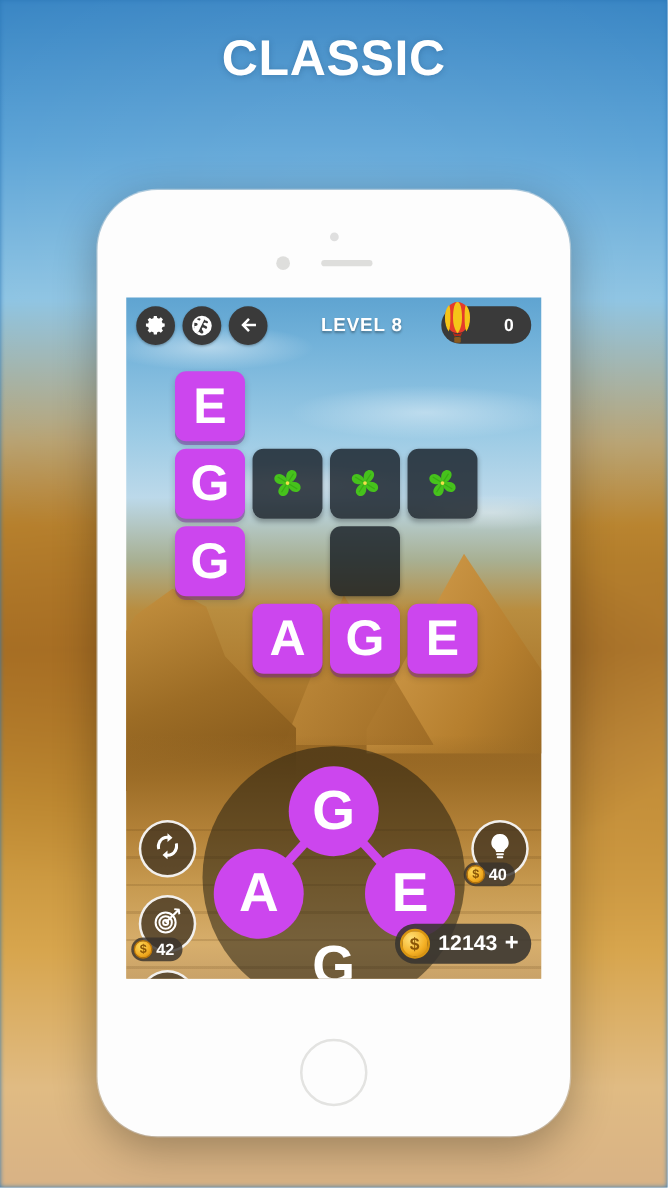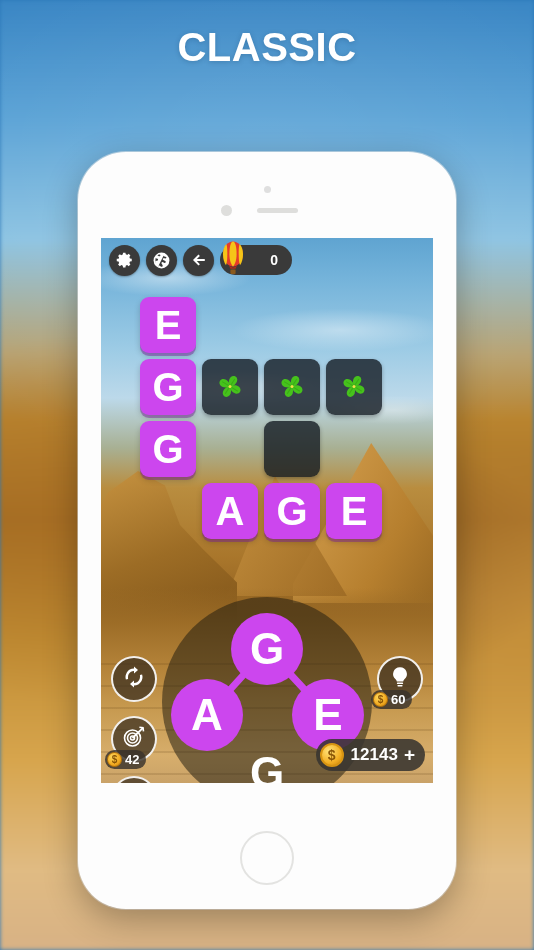--- a/index.html
+++ b/index.html
@@ -363,20 +363,21 @@
       </div>
 
       <div class="circ-btn">
         <span>
           <svg width="18" height="18" viewBox="0 0 24 24" fill="#ffffff">
             <path d="M11.3 4.6 4 12l7.3 7.4 1.9-1.9-4.1-4.2h10.6v-2.6H9.1l4.1-4.2z"></path>
           </svg>
         </span>
       </div>
 
+      <div id="level-label">LEVEL 8</div>
 
       <div id="balloon-pill">
         <span id="balloon-icon">
           <svg width="30" height="38" viewBox="0 0 30 38">
             <ellipse cx="15" cy="14" rx="10" ry="12.5" fill="#e53b2a"></ellipse>
             <path d="M15 1.5c2.3 0 3.6 5.6 3.6 12.5 0 5.5-1.4 10.2-3.6 12.5-2.2-2.3-3.6-7-3.6-12.5C11.4 7.1 12.7 1.5 15 1.5z" fill="#f5c518"></path>
             <path d="M8.2 4.2c1 .8 1.1 6 1.1 9.8 0 4.6-.3 8.8-1.3 11.2C6 22.6 5 18.5 5 14 5 9.9 6.3 6 8.2 4.2z" fill="#f5c518"></path>
             <path d="M21.8 4.2C23.7 6 25 9.9 25 14c0 4.5-1 8.6-3 11.2-1-2.4-1.3-6.6-1.3-11.2 0-3.8.1-9 1.1-9.8z" fill="#f5c518"></path>
             <path d="M11 25.6c1.3 1.2 2.6 1.8 4 1.8s2.7-.6 4-1.8l-1.4 3.1h-5.2z" fill="#b22a1c"></path>
             <rect x="12.4" y="29.5" width="5.2" height="4.6" rx="1" fill="#8a5a1e"></rect>
@@ -544,21 +545,21 @@
     <div class="side-btn" id="btn-bulb">
       <span>
         <svg width="24" height="24" viewBox="0 0 24 24" fill="#ffffff">
           <path d="M12 2.2A6.8 6.8 0 0 0 7.8 14.4c.6.6.9 1.3 1 2.1h6.4c.1-.8.4-1.5 1-2.1A6.8 6.8 0 0 0 12 2.2z"></path>
           <rect x="8.9" y="17.6" width="6.2" height="1.5" rx=".7"></rect>
           <rect x="9.4" y="20" width="5.2" height="1.5" rx=".7"></rect>
         </svg>
       </span>
       <span class="cost-badge">
         <span class="coin">$</span>
-        <span>60</span>
+        <span>40</span>
       </span>
     </div>
 
     <div id="coin-counter">
       <span class="bigcoin">$</span>
       <span id="coin-amount">12143</span>
       <span id="coin-plus">+</span>
     </div>
 
   </div>

